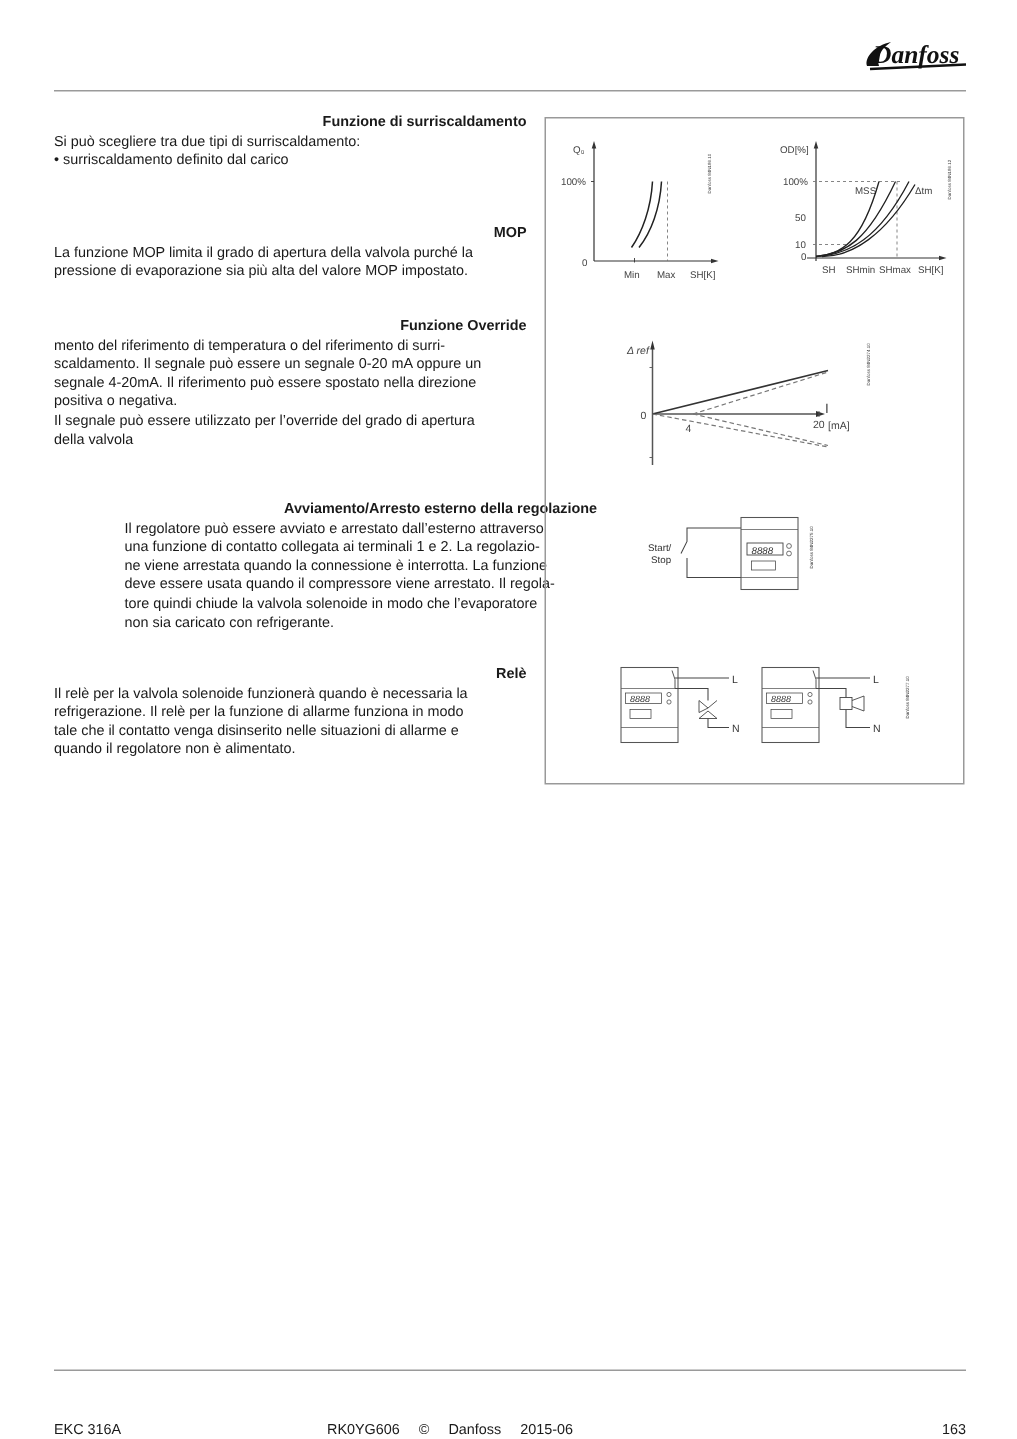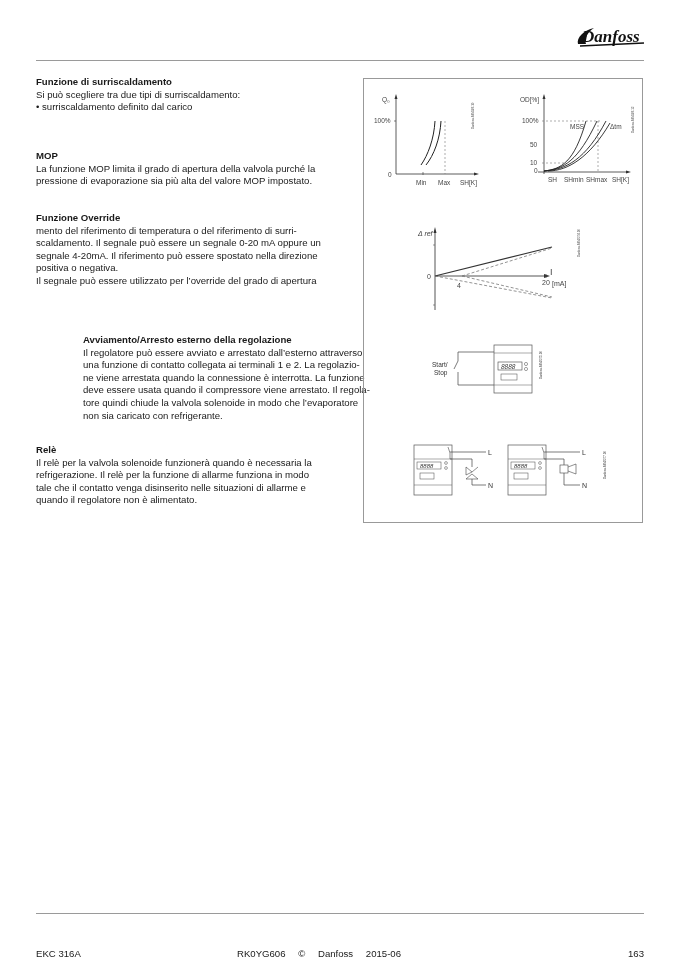--- a/index.html
+++ b/index.html
@@ -4,31 +4,31 @@
 <style>
   html, body { margin: 0; padding: 0; background: #ffffff; }
   body { width: 678px; height: 959px; position: relative; overflow: hidden;
          font-family: "Liberation Sans", "DejaVu Sans", sans-serif; color: #1a1a1a; }
   .logo { position: absolute; left: 574px; top: 22px; width: 74px; height: 28px; }
   .rule { position: absolute; left: 36px; height: 0; border-top: 1px solid #9a9a9a; }
   .rule.top { top: 60px; width: 608px; }
   .rule.bottom { top: 913px; width: 608px; }
   .left-col { position: absolute; left: 36px; top: 76px; width: 315px; font-size: 9.6px; line-height: 12.6px; }
   .section { position: absolute; left: 0; width: 315px; }
-  .section h3 { margin: 0; font-size: 9.6px; font-weight: bold; line-height: 12.6px; }
+  .section h3 { margin: 0; font-size: 9.6px; font-weight: bold; line-height: 12.6px; text-align: right; }
   .section p { margin: 0; }
   .section ul { margin: 0; padding: 0; list-style: none; }
   .section li::before { content: "• "; }
   .figbox { position: absolute; left: 363px; top: 78px; width: 280px; height: 445px;
             border: 1.5px solid #999; box-sizing: border-box; }
   .fig { position: absolute; }
   .fig svg { display: block; }
   .footer { position: absolute; top: 948px; font-size: 9.6px; }
   .footer.left { left: 36px; }
-  .footer.center { left: 218px; word-spacing: 2px; margin-left: 19px; }
+  .footer.center { left: 218px; word-spacing: 2px; }
   .footer.right { right: 34px; text-align: center; }
   .footer.center span { margin-right: 8px; }
 </style>
 </head>
 <body>
 
 <div class="logo">
   <svg width="74" height="28" viewBox="0 0 74 28">
     <path d="M4 22 C2 16 10 8 20 6 C14 10 10 16 12 22 Z" fill="#111"></path>
     <text x="8" y="20" font-family="Liberation Serif, serif" font-style="italic" font-weight="bold" font-size="17" fill="#111">Danfoss</text>
@@ -54,20 +54,21 @@
     <p>pressione di evaporazione sia più alta del valore MOP impostato.</p>
   </div>
 
   <div class="section" style="top:136px;">
     <h3>Funzione Override</h3>
     <p>mento del riferimento di temperatura o del riferimento di surri-</p>
     <p>scaldamento. Il segnale può essere un segnale 0-20 mA oppure un</p>
     <p>segnale 4-20mA. Il riferimento può essere spostato nella direzione</p>
     <p>positiva o negativa.</p>
     <p>Il segnale può essere utilizzato per l’override del grado di apertura</p>
+    <p>della valvola</p>
   </div>
 
   <div class="section" style="top:258px;margin-left:47px;">
     <h3>Avviamento/Arresto esterno della regolazione</h3>
     <p>Il regolatore può essere avviato e arrestato dall’esterno attraverso</p>
     <p>una funzione di contatto collegata ai terminali 1 e 2. La regolazio-</p>
     <p>ne viene arrestata quando la connessione è interrotta. La funzione</p>
     <p>deve essere usata quando il compressore viene arrestato. Il regola-</p>
     <p>tore quindi chiude la valvola solenoide in modo che l’evaporatore</p>
     <p>non sia caricato con refrigerante.</p>

